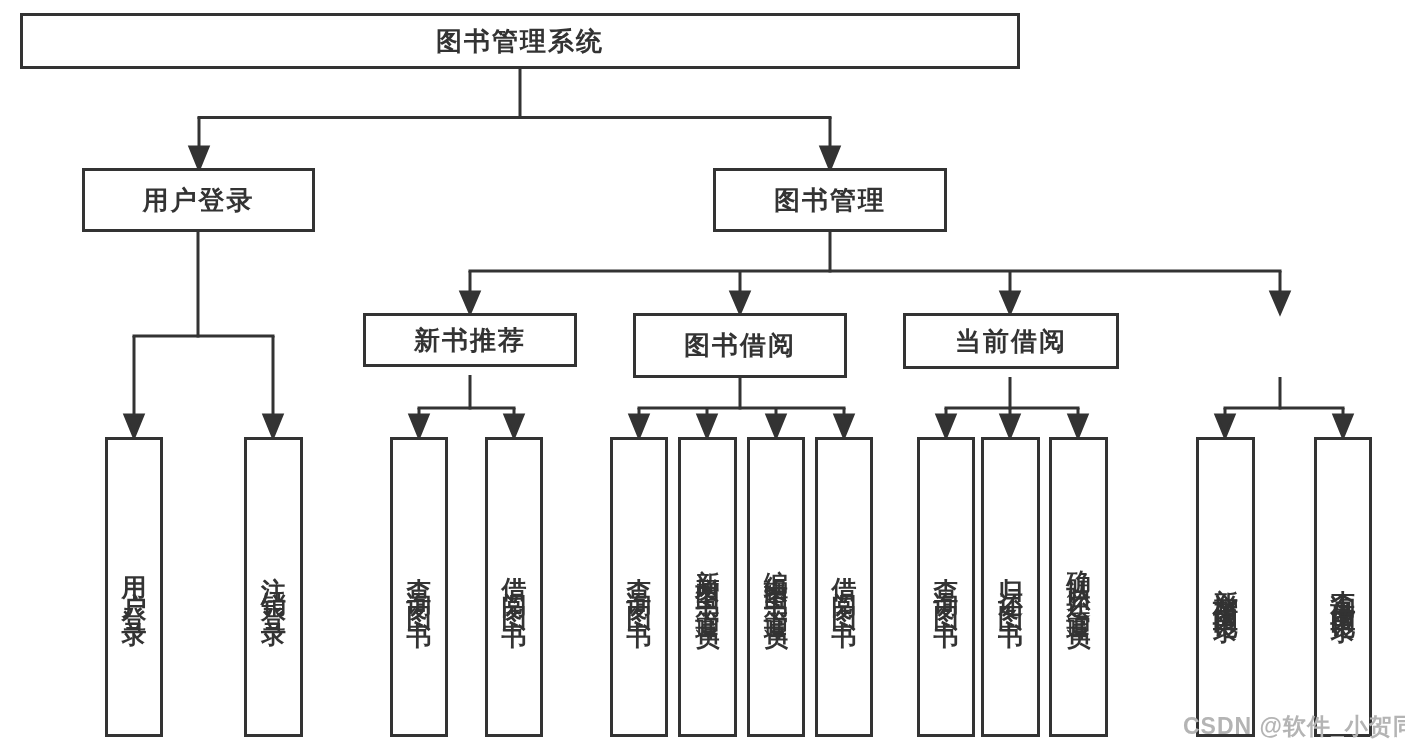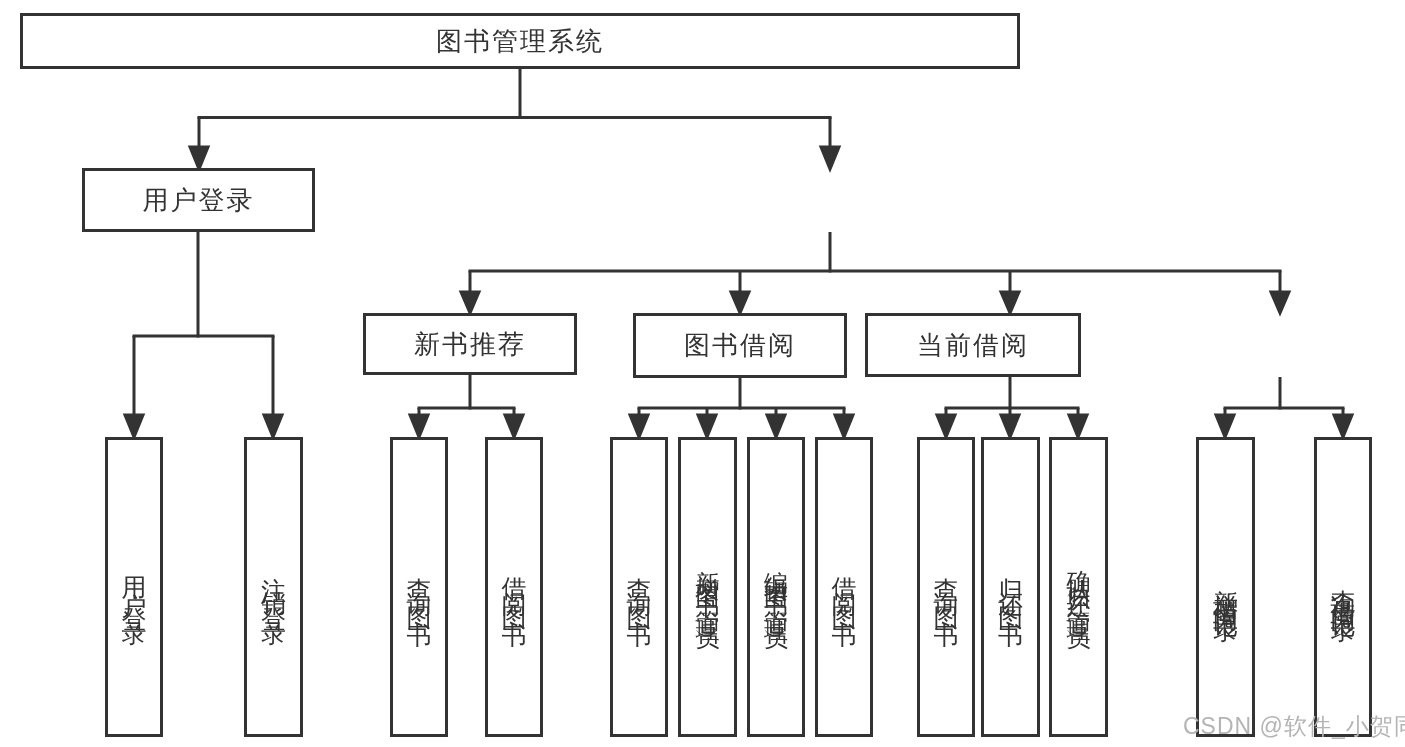--- a/index.html
+++ b/index.html
@@ -3,20 +3,21 @@
 <meta charset="utf-8">
 <style>
   html, body { margin: 0; padding: 0; background: #ffffff; }
   .canvas {
     position: relative;
     width: 1405px;
     height: 747px;
     background: #ffffff;
     font-family: "Liberation Sans", sans-serif;
     overflow: hidden;
+    font-weight: bold;
   }
   svg.connectors {
     position: absolute;
     left: 0; top: 0;
     width: 1405px; height: 747px;
   }
   .node {
     position: absolute;
     box-sizing: border-box;
     border: 3px solid #333333;
@@ -134,28 +135,31 @@
     </g>
   </svg>
 
   <div class="node h-node" style="left:20px;top:13px;width:1000px;height:56px">
     <span>图书管理系统</span>
   </div>
 
   <div class="node h-node" style="left:82px;top:168px;width:233px;height:64px">
     <span>用户登录</span>
   </div>
-
-  <div class="node h-node" style="left:363px;top:313px;width:214px;height:62px">
+  <div class="node h-node" style="left:713px;top:168px;width:234px;height:64px">
+    <span>图书管理</span>
+  </div>
+
+  <div class="node h-node" style="left:363px;top:313px;width:214px;height:54px">
     <span>新书推荐</span>
   </div>
   <div class="node h-node" style="left:633px;top:313px;width:214px;height:65px">
     <span>图书借阅</span>
   </div>
-  <div class="node h-node" style="left:865px;top:313px;width:216px;height:64px">
+  <div class="node h-node" style="left:903px;top:313px;width:216px;height:56px">
     <span>当前借阅</span>
   </div>
 
   <div class="node leaf" style="left:105px;top:437px;width:58px;height:300px">
     <span>用户登录</span>
   </div>
   <div class="node leaf" style="left:244px;top:437px;width:59px;height:300px">
     <span>注销登录</span>
   </div>
 

